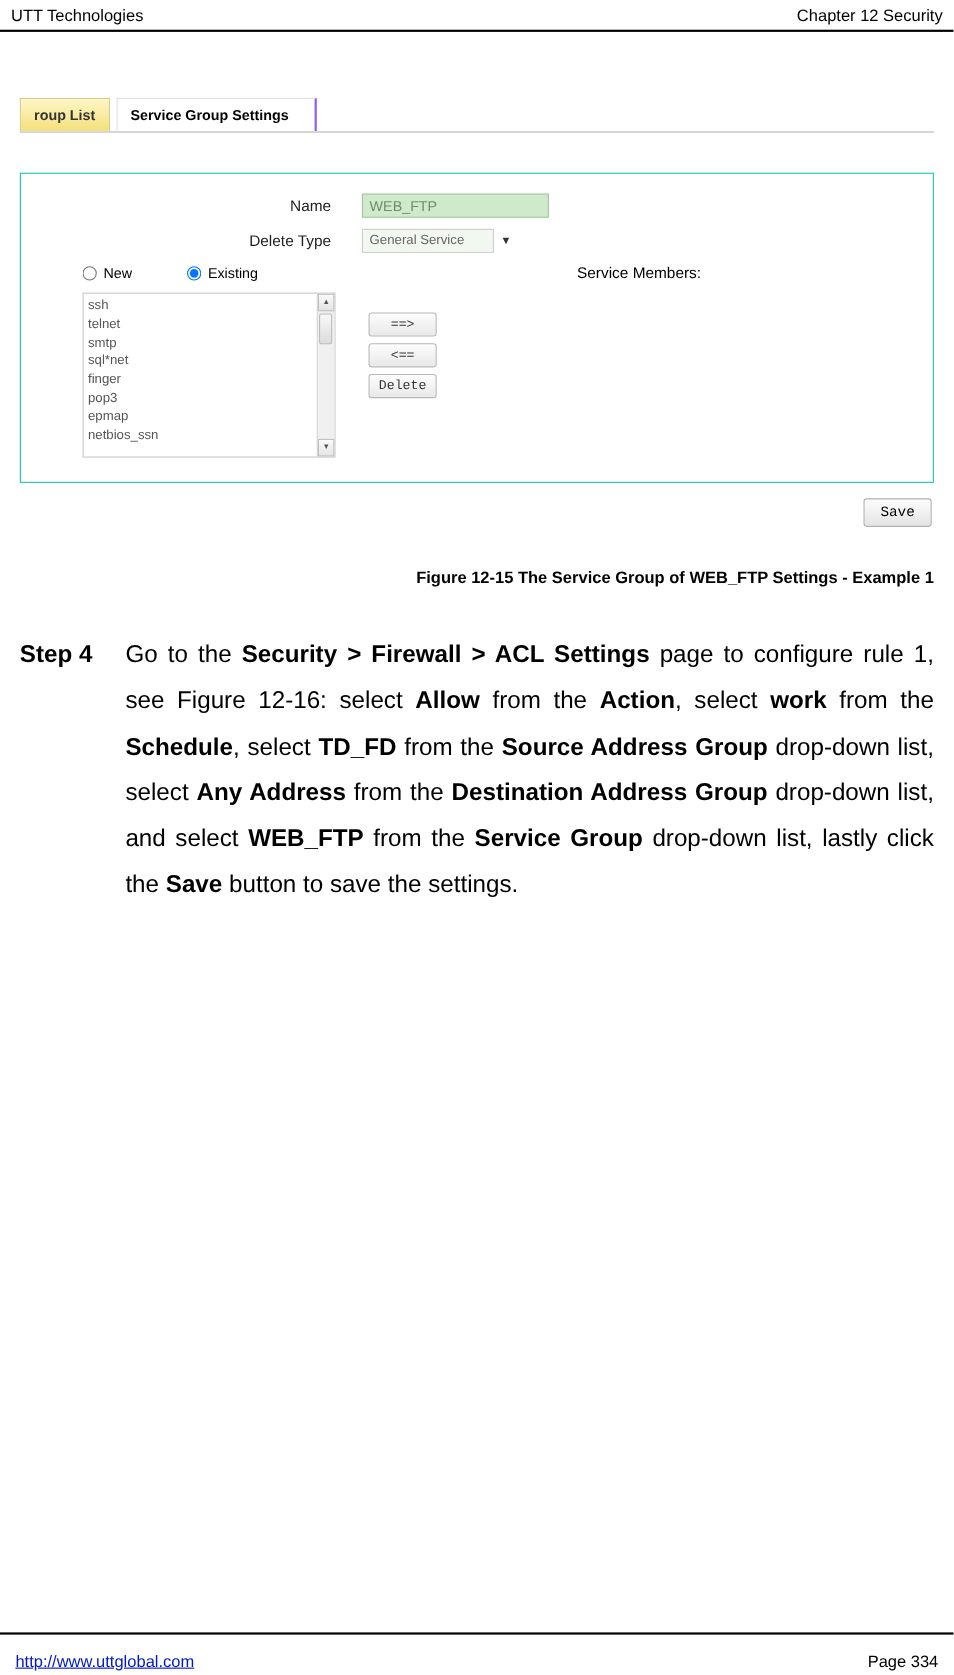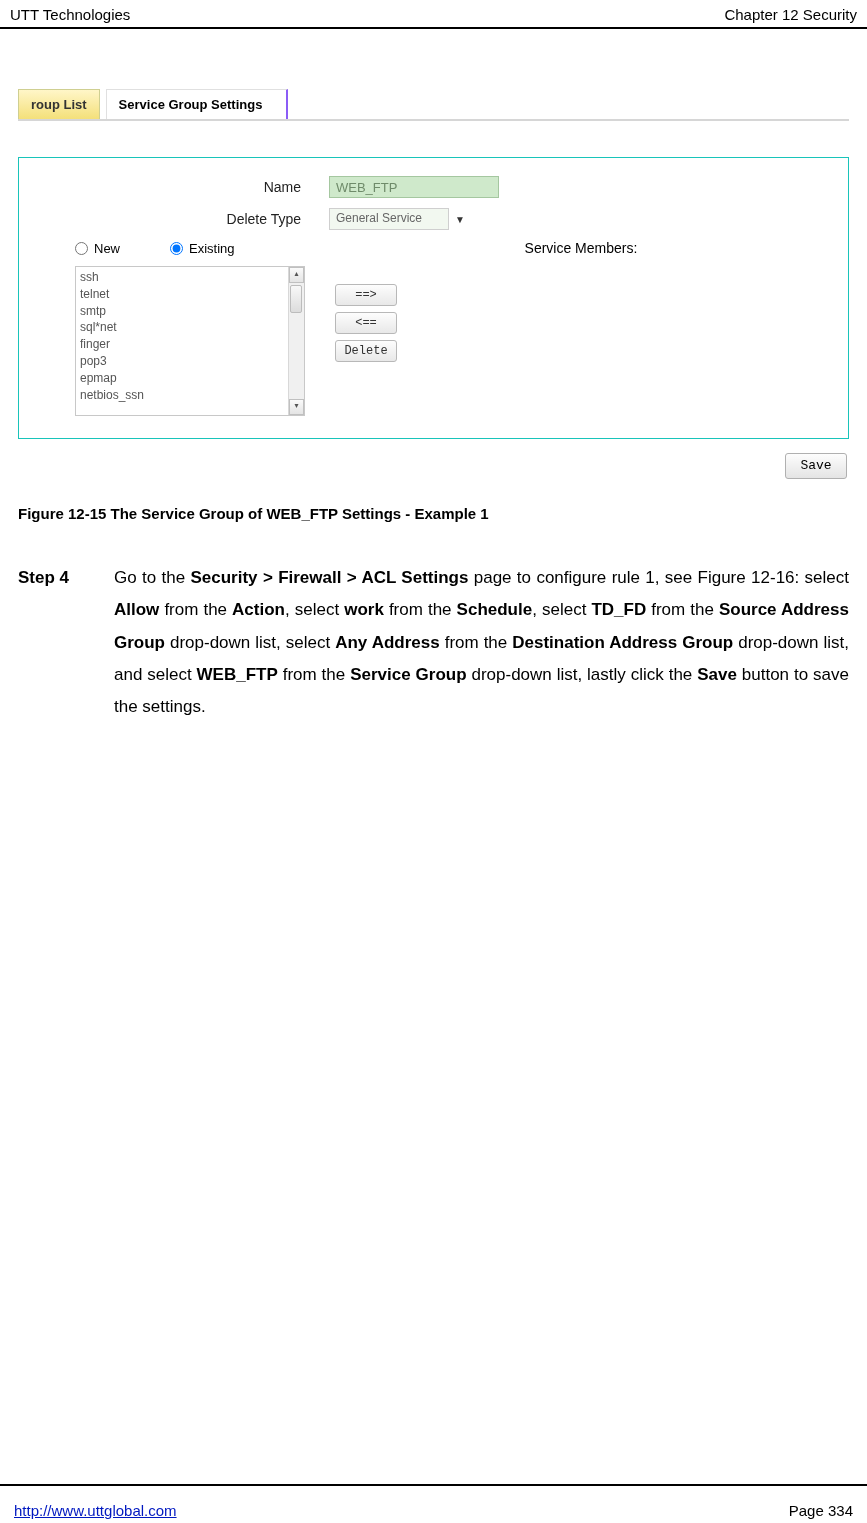--- a/index.html
+++ b/index.html
@@ -202,29 +202,29 @@
     height: 26px;
     background: linear-gradient(#fdfdfd,#e4e4e4);
     border: 1px solid #b0b0b0;
     border-radius: 3px;
     font-family: "Courier New", monospace;
     font-size: 13px;
     text-align: center;
     line-height: 24px;
   }
   .figure-caption {
-    text-align: left;
+    text-align: right;
     font-weight: bold;
     font-size: 15px;
-    margin-top: 26px;
+    margin-top: 38px;
   }
   .step-block {
     display: flex;
     margin-top: 40px;
-    font-size: 17px;
+    font-size: 22px;
     line-height: 1.9;
   }
   .step-label {
     width: 96px;
     flex: 0 0 96px;
     font-weight: bold;
   }
   .step-text {
     flex: 1;
     text-align: justify;

